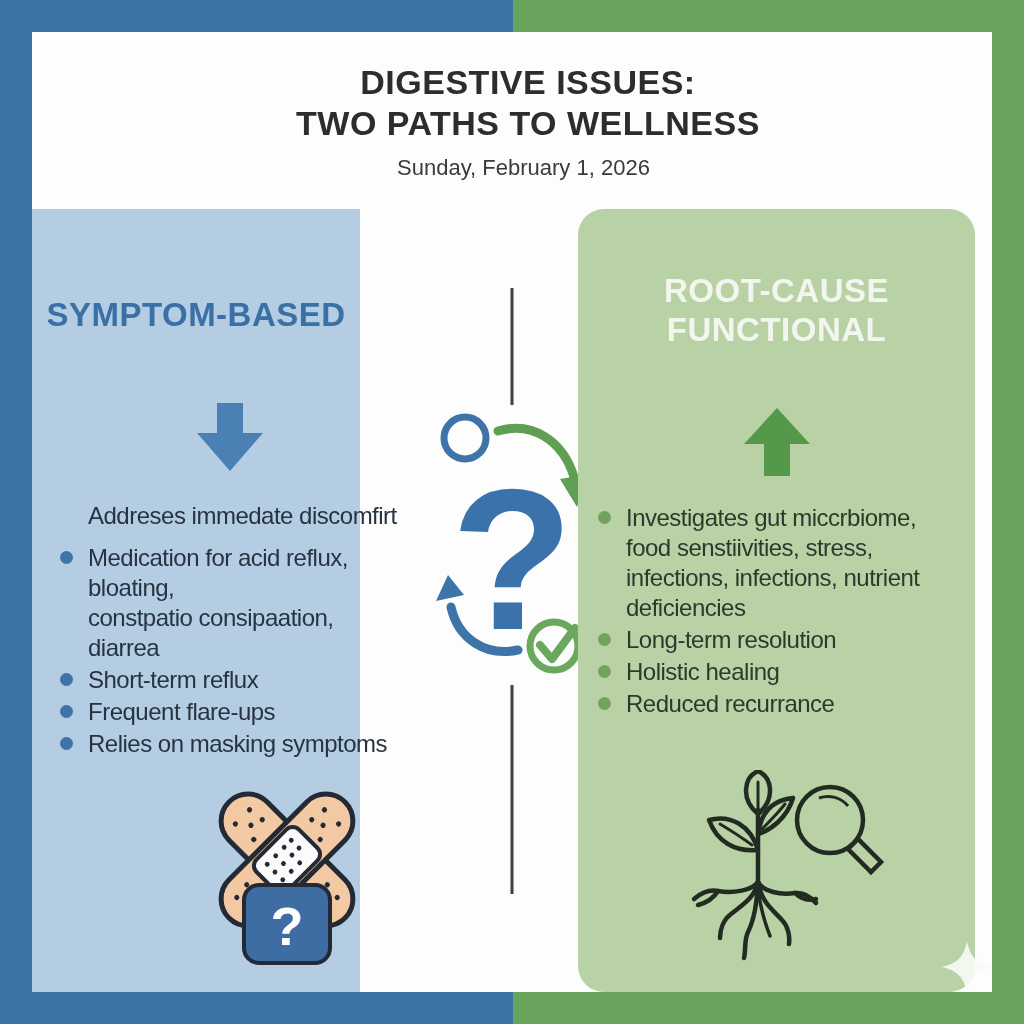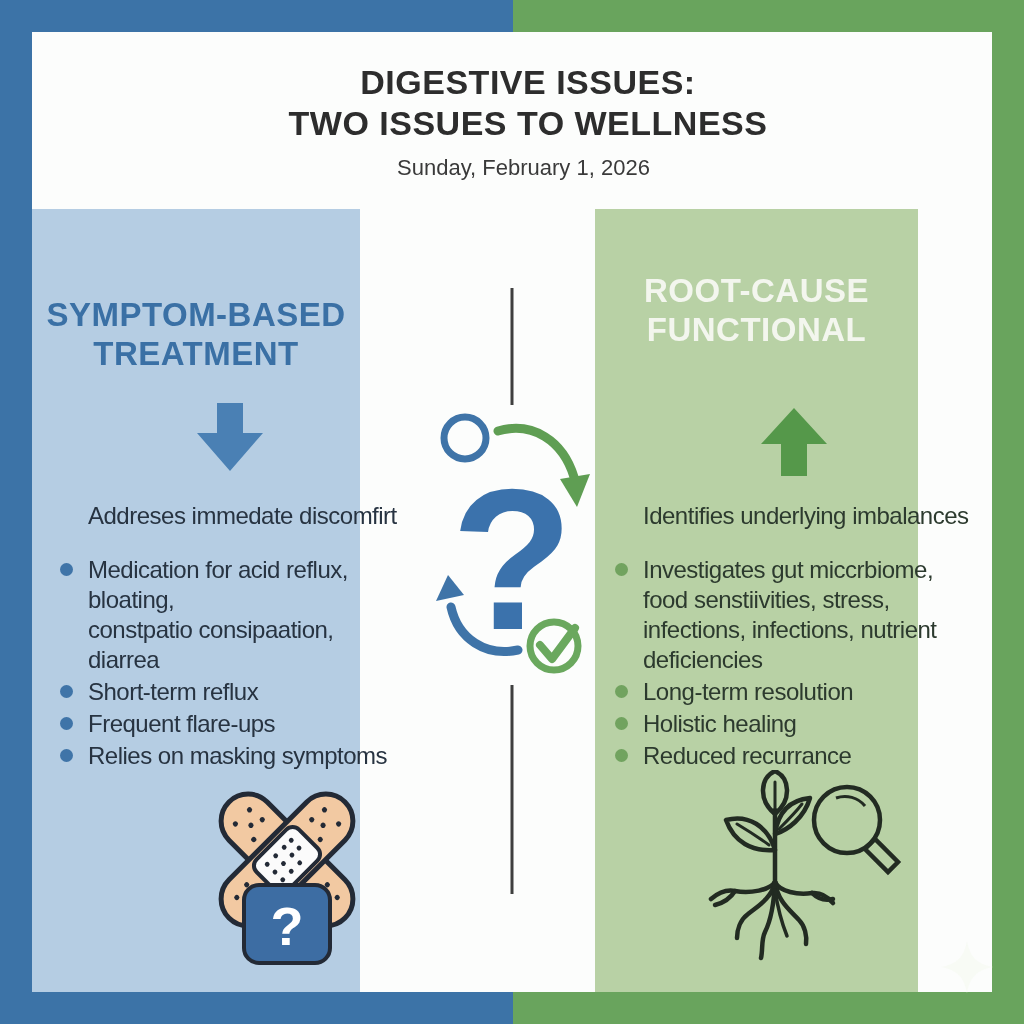--- a/index.html
+++ b/index.html
@@ -15,62 +15,61 @@
        font-family:"Liberation Sans", sans-serif;}
   .frame{position:absolute;inset:0;
          background:linear-gradient(90deg,var(--border-blue) 0 513px,var(--border-green) 513px 100%);}
   .inner{position:absolute;left:32px;top:32px;width:960px;height:960px;background:var(--white);}
   .header{position:absolute;left:0;top:0;width:100%;height:177px;text-align:center;}
   .title{margin-top:30px;font-size:34px;font-weight:700;color:var(--ink);
          line-height:41px;letter-spacing:.5px;padding-left:32px;}
   .date{margin-top:11px;font-size:22px;color:#3a3a3a;padding-left:23px;}
   .panel{position:absolute;top:177px;height:783px;}
   .panel-left{left:0;width:328px;background:var(--panel-blue);}
-  .panel-right{left:563px;width:323px;background:var(--panel-green);}
+  .panel-right{left:546px;width:397px;background:var(--panel-green);border-radius:26px;}
   .center-col{position:absolute;left:396px;top:177px;width:167px;height:783px;background:var(--white);}
   .panel-heading{position:absolute;width:100%;text-align:center;font-weight:700;
                  font-size:33px;line-height:39px;letter-spacing:.5px;}
   .panel-left .panel-heading{top:86px;color:var(--heading-blue);}
   .panel-right .panel-heading{top:62px;color:#f3f6ee;}
   .dir-arrow{position:absolute;}
   .panel-left .dir-arrow{left:165px;top:194px;}
   .panel-right .dir-arrow{left:166px;top:199px;}
   .body{position:absolute;top:292px;font-size:24px;line-height:30px;letter-spacing:-0.5px;}
   .panel-left .body{left:56px;color:var(--body-ink-left);}
   .panel-right .body{left:48px;color:var(--body-ink-right);}
-  .intro{white-space:pre;margin-bottom:24px;}
+  .intro{white-space:pre;margin-bottom:12px;}
   .bullet{position:relative;margin-top:2px;}
   .dot{position:absolute;left:-28px;top:8px;width:13px;height:13px;border-radius:50%;}
   .panel-left .dot{background:#3f74a8;}
   .panel-right .dot{background:#71a35f;}
   .btext{display:block;white-space:pre;}
   .footer-icon{position:absolute;}
   .bandage-wrap{left:160px;top:578px;}
   .plant-wrap{left:95px;top:561px;}
   .center-art{position:absolute;left:0;top:0;}
   .sparkle{position:absolute;left:935px;top:935px;}
 </style>
 </head>
 <body>
 
 <div class="frame">
   <div class="inner">
 
     <div class="header">
       <div class="title">
         <div>DIGESTIVE ISSUES:</div>
-        <div>TWO ISSUES TO WELLNESS</div>
+        <div>TWO PATHS TO WELLNESS</div>
       </div>
       <div class="date">Sunday, February 1, 2026</div>
     </div>
 
     <div class="panel panel-left">
       <div class="panel-heading">
         <div>SYMPTOM-BASED</div>
-        <div>TREATMENT</div>
       </div>
       <svg class="dir-arrow" width="66" height="70" viewBox="0 0 66 70">
         <path d="M20 0 h26 v30 h20 L33 68 L0 30 h20 Z" fill="var(--arrow-blue)"></path>
       </svg>
       <div class="body">
         <div class="intro">Addreses immedate discomfirt</div>
         <div class="bullet">
           <span class="dot"></span>
           <span class="btext">Medication for acid reflux,
 bloating,
@@ -165,21 +164,20 @@
 
     <div class="panel panel-right">
       <div class="panel-heading">
         <div>ROOT-CAUSE</div>
         <div>FUNCTIONAL</div>
       </div>
       <svg class="dir-arrow" width="66" height="70" viewBox="0 0 66 70">
         <path d="M20 68 V36 H0 L33 0 L66 36 H46 v32 Z" fill="var(--arrow-green)"></path>
       </svg>
       <div class="body">
-        <div class="intro">Identifies underlying imbalances</div>
         <div class="bullet">
           <span class="dot"></span>
           <span class="btext">Investigates gut miccrbiome,
 food senstiivities, stress,
 infections, infections, nutrient
 deficiencies</span>
         </div>
         <div class="bullet">
           <span class="dot"></span>
           <span class="btext">Long-term resolution</span>

